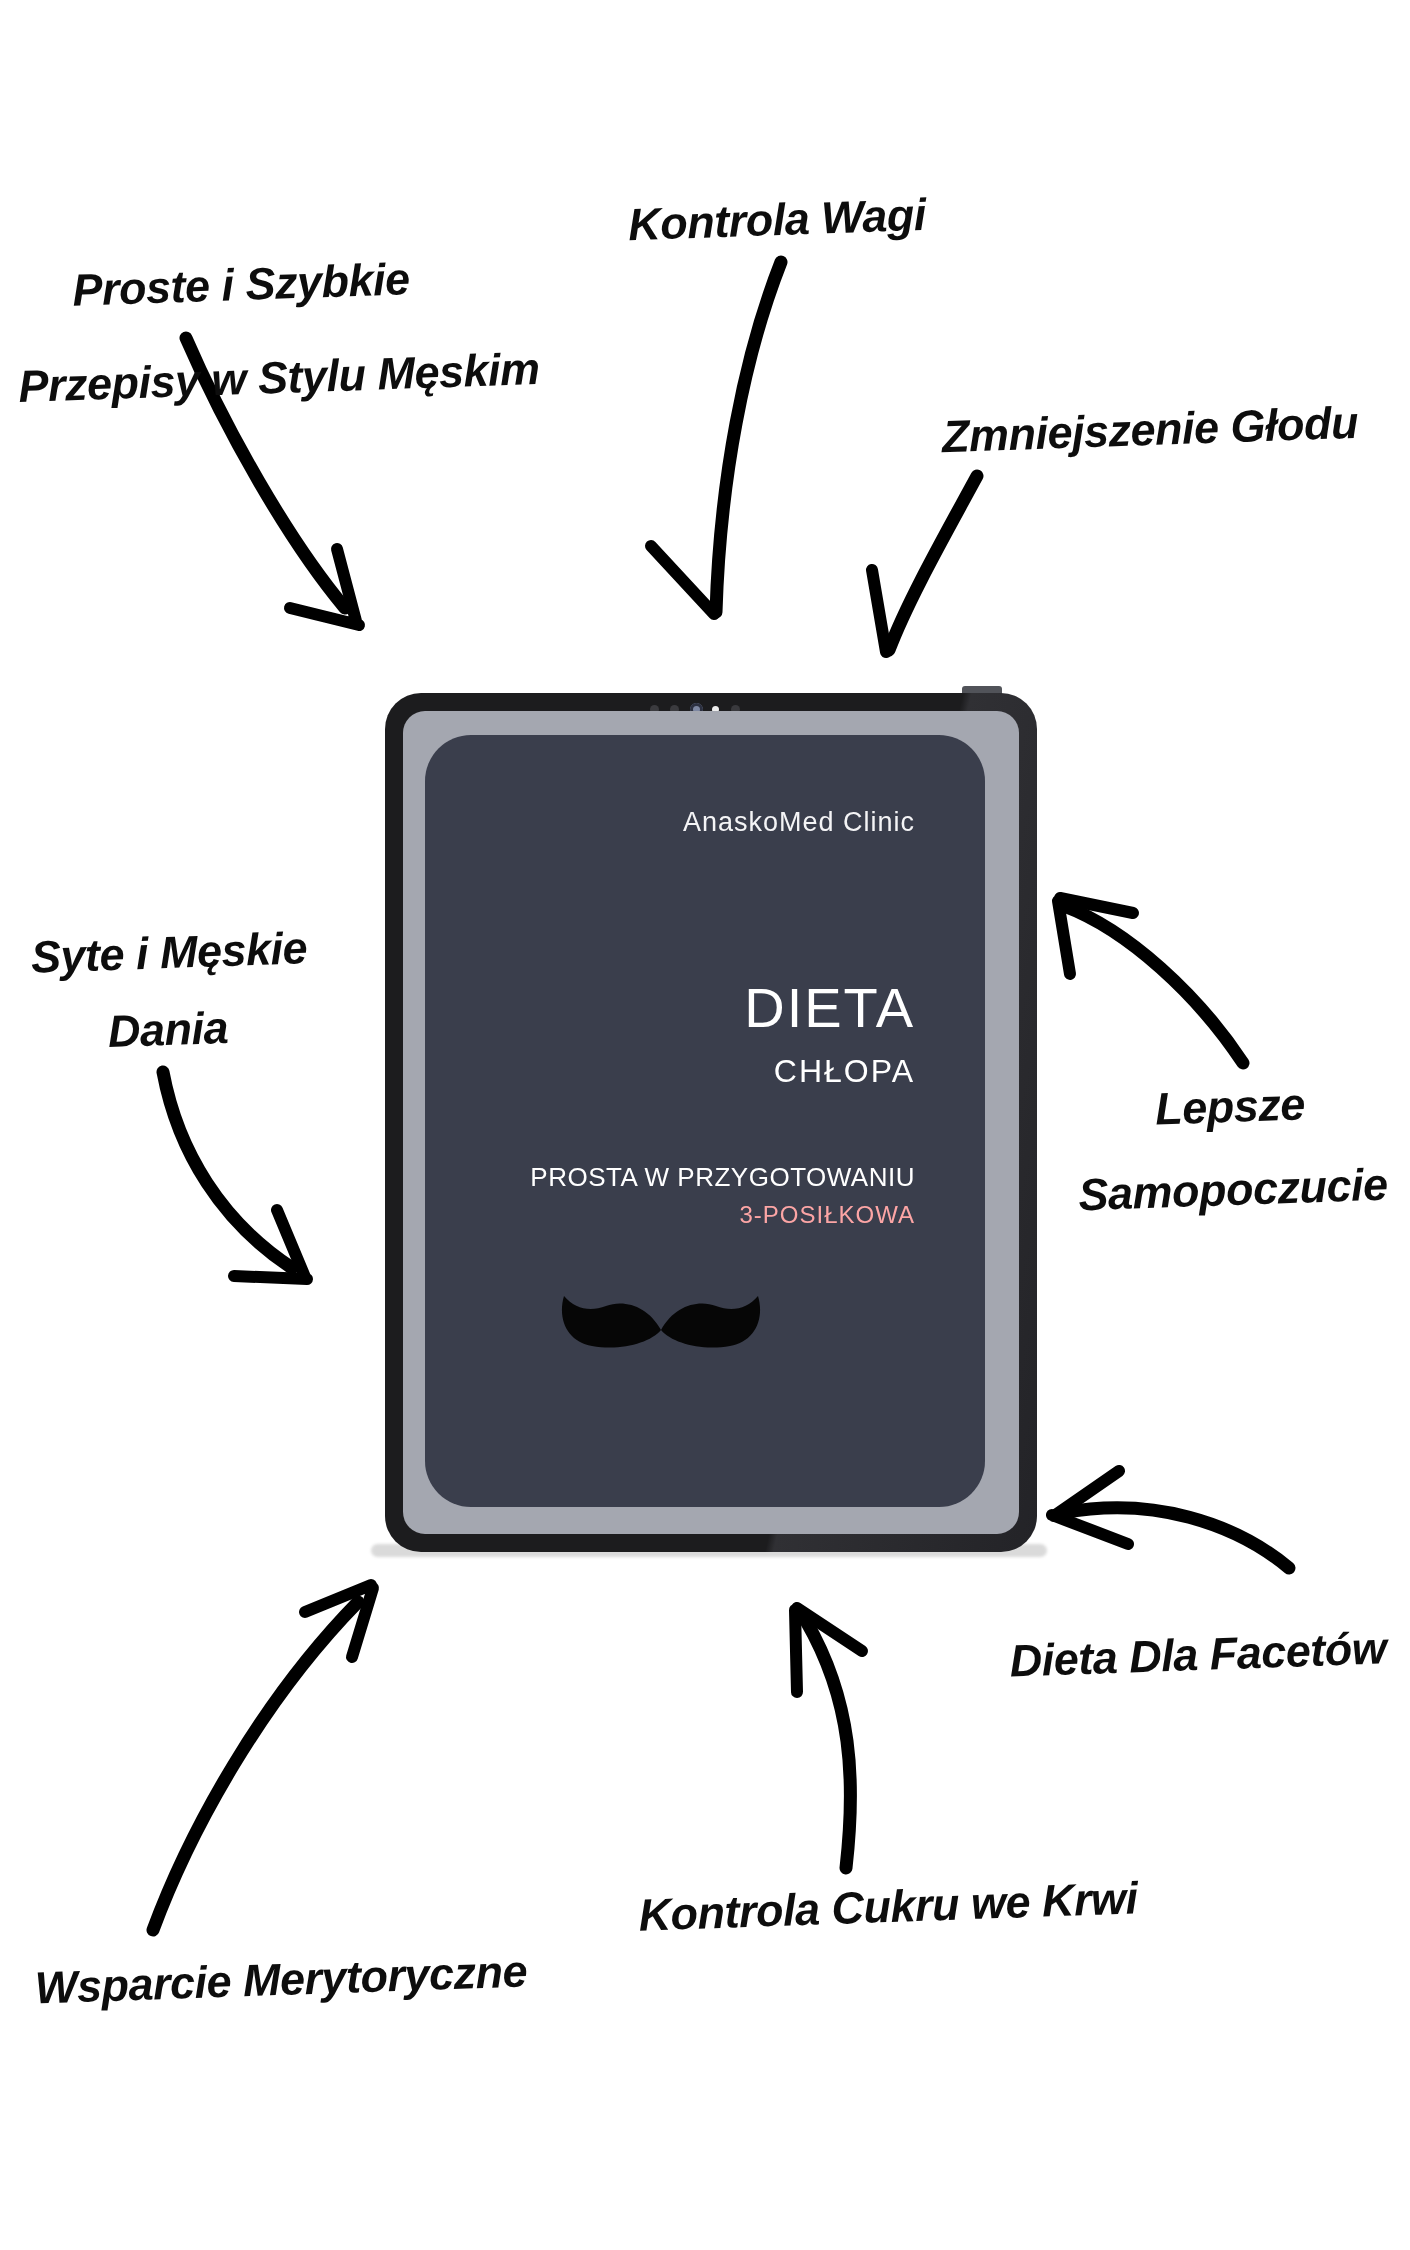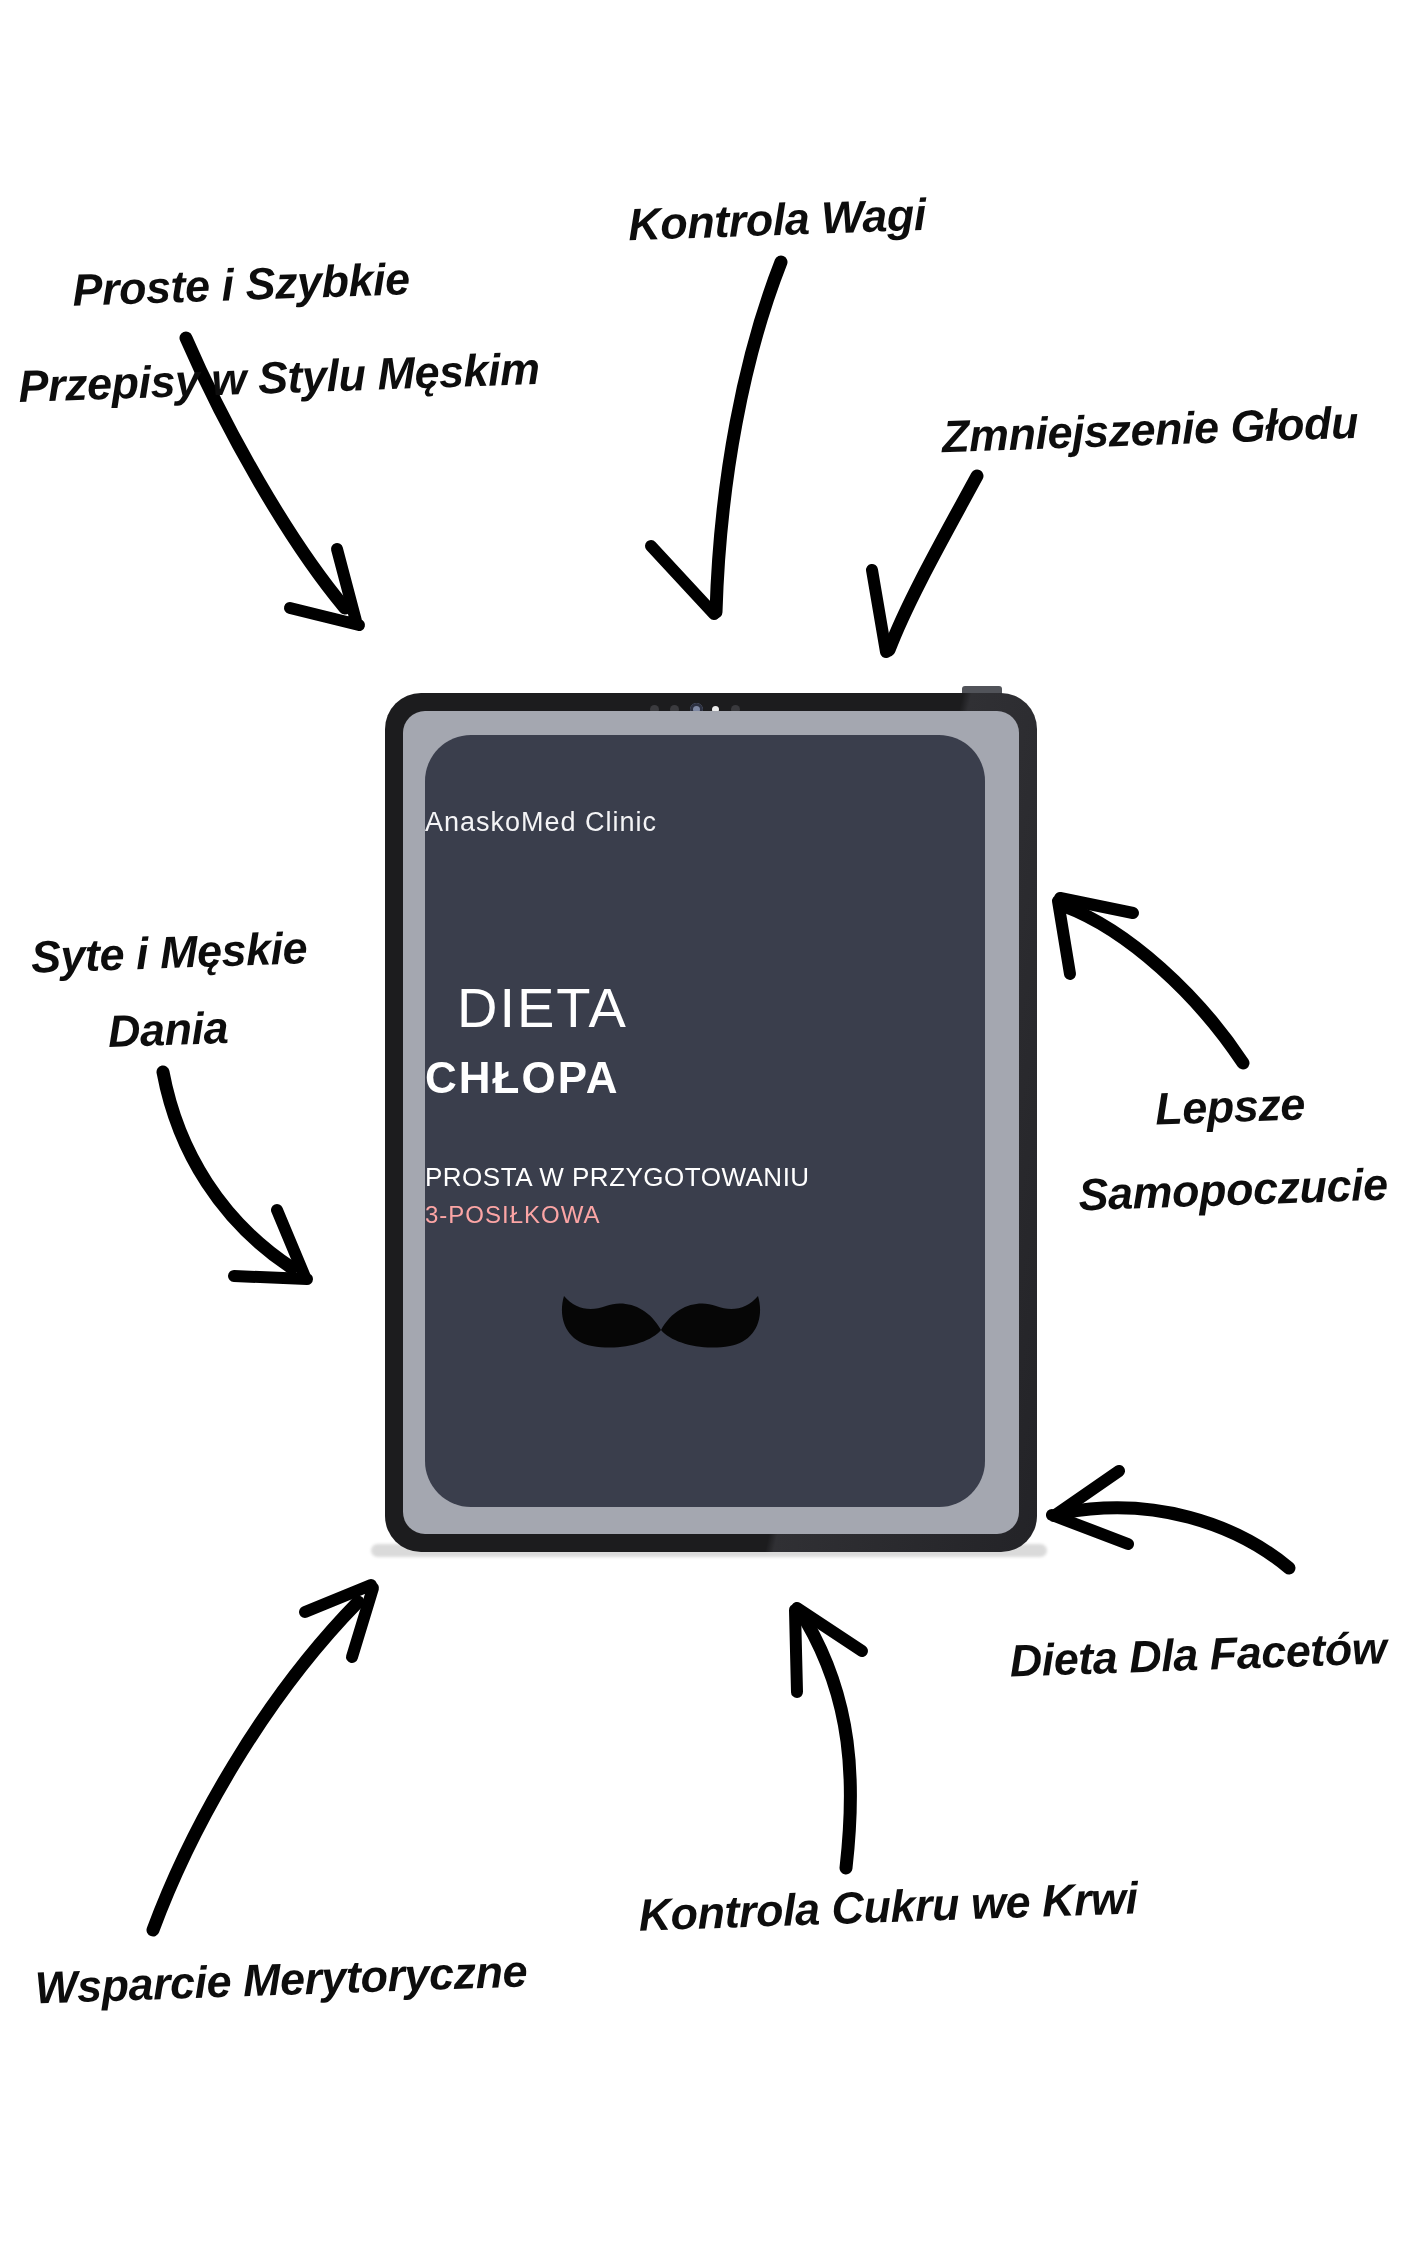--- a/index.html
+++ b/index.html
@@ -41,24 +41,24 @@
     position:absolute;left:22px;top:24px;right:34px;bottom:27px;
     background:#3a3e4c;border-radius:46px;overflow:hidden;
   }
   .cam-row span{position:absolute;border-radius:50%;}
   .cam-dot1{left:265px;top:12px;width:9px;height:9px;background:#3b3b3f;}
   .cam-dot2{left:285px;top:12px;width:9px;height:9px;background:#3b3b3f;}
   .cam-lens{left:305px;top:10px;width:13px;height:13px;background:#7d87a1;box-shadow:inset 0 0 0 3px #2c3040;}
   .cam-ind {left:327px;top:13px;width:7px;height:7px;background:#ececec;}
   .cam-dot3{left:346px;top:12px;width:9px;height:9px;background:#39393d;}
   
-  .scr-line{position:absolute;left:0;right:70px;text-align:left;color:#ffffff;}
+  .scr-line{position:absolute;left:0;right:70px;text-align:right;color:#ffffff;}
   .brand{top:72px;font-size:27px;font-weight:400;letter-spacing:1px;color:#f4f4f6;}
   .title1{top:240px;font-size:56px;font-weight:300;letter-spacing:2px;padding-left:32px;}
-  .title2{top:318px;font-size:44px;font-weight:700;letter-spacing:2px;}
+  .title2{top:318px;font-size:32px;font-weight:400;letter-spacing:2px;}
   .sub1{top:427px;font-size:26px;font-weight:400;letter-spacing:0.5px;}
   .sub2{top:466px;font-size:24px;font-weight:400;letter-spacing:1px;color:#fca5a5;}
   .stache-wrap{position:absolute;left:0;right:88px;top:557px;text-align:center;}
 </style>
 </head>
 <body>
 
 <div id="canvas">
 
   <svg id="arrows" width="1410" height="2250" viewBox="0 0 1410 2250" xmlns="http://www.w3.org/2000/svg">

